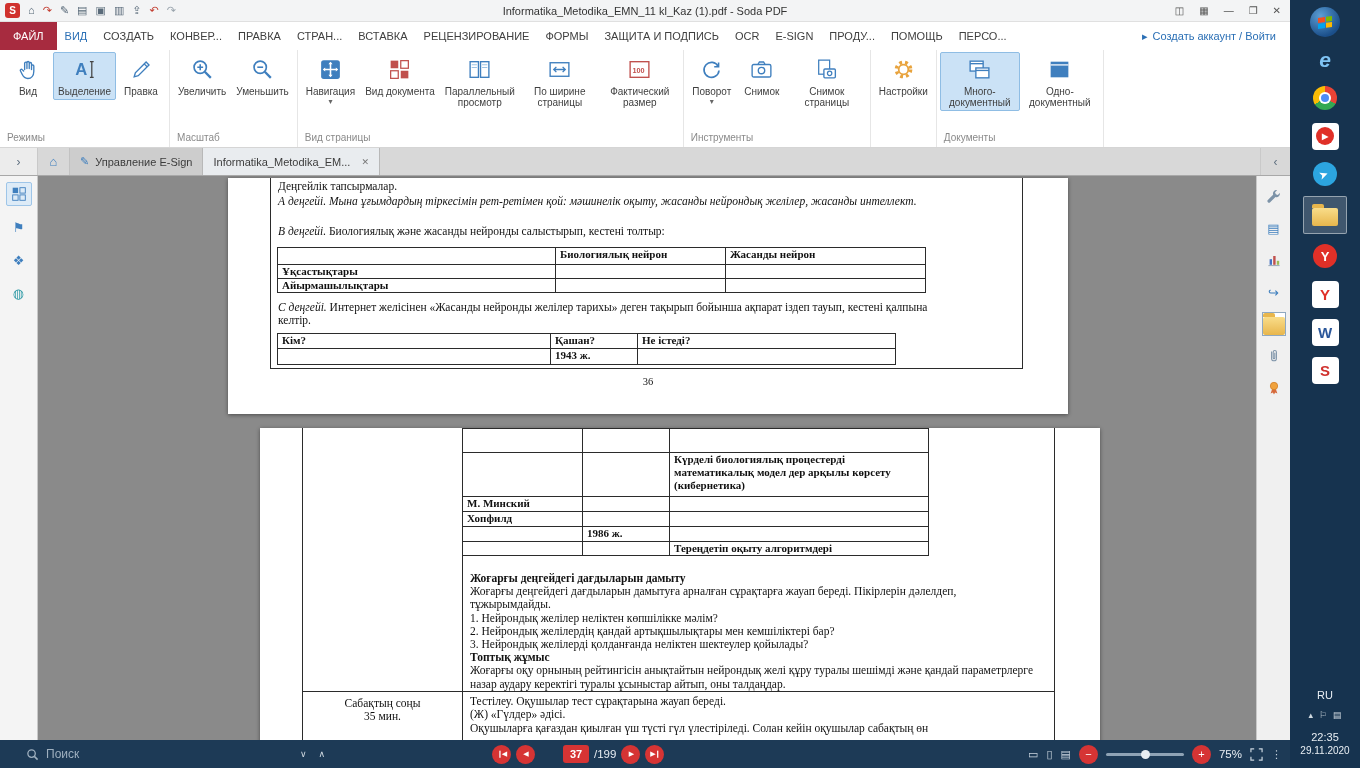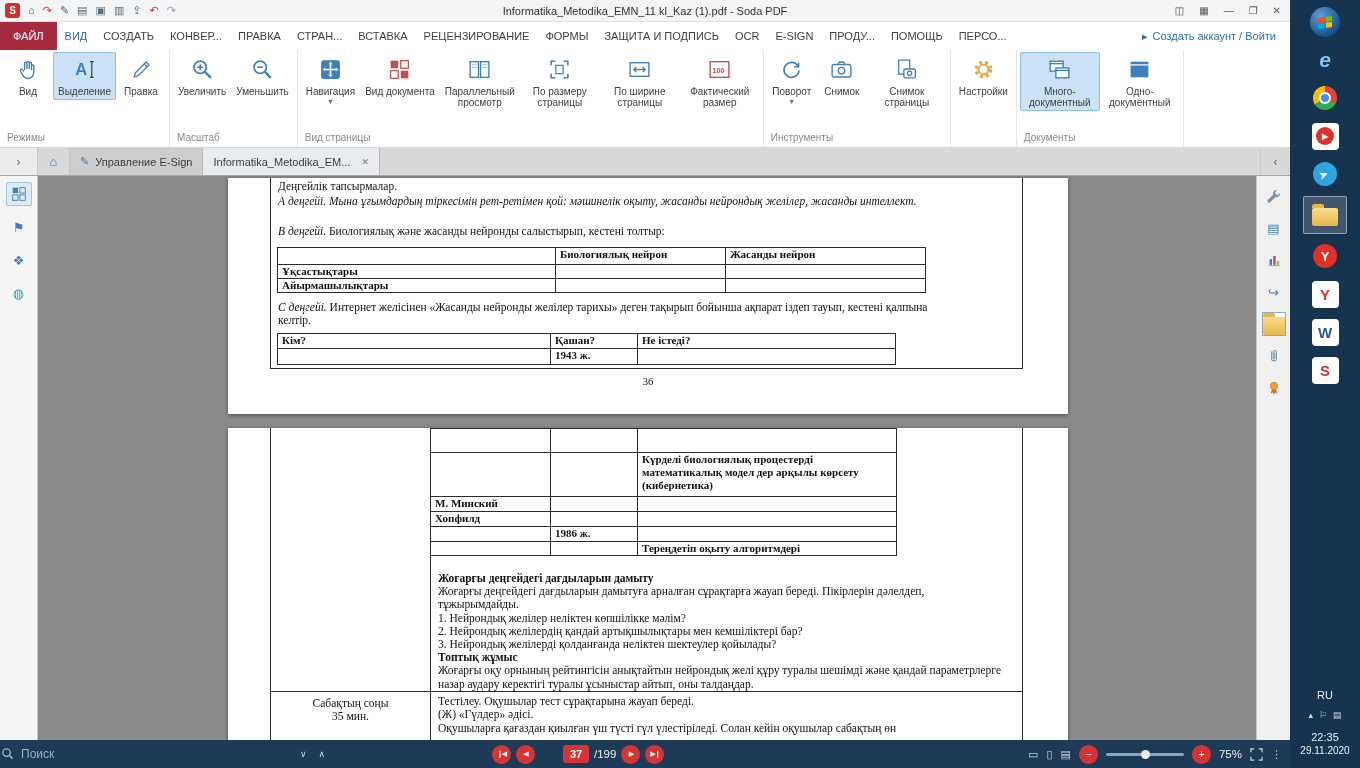--- a/index.html
+++ b/index.html
@@ -46,36 +46,36 @@
 
   .main{flex:1;display:flex;min-height:0;}
   .lpanel{width:38px;background:#f4f4f4;border-right:1px solid #c8c8c8;display:flex;flex-direction:column;align-items:center;padding-top:6px;gap:9px;}
   .pbtn{width:26px;height:24px;display:flex;align-items:center;justify-content:center;font-size:13px;color:#3f7fbe;border:1px solid transparent;border-radius:2px;}
   .pbtn.sel{background:#ddebf7;border-color:#9ec5e8;}
   .pbtn svg{width:18px;height:18px;}
   .canvas{flex:1;position:relative;overflow:hidden;background:#8a8a8a;}
 
   .page{position:absolute;left:190px;width:840px;background:#fff;box-shadow:0 1px 4px rgba(0,0,0,.45);font-family:"Liberation Serif",serif;color:#111;overflow:hidden;}
   #page1{top:2px;height:236px;}
-  #page2{top:252px;height:330px;}
+  #page2{top:252px;height:330px;margin-left:32px;}
   .vline{position:absolute;width:1px;background:#2b2b2b;}
   .hline{position:absolute;height:1px;background:#2b2b2b;}
   .ptext{position:absolute;font-size:11.5px;line-height:13.2px;}
   .b{font-weight:bold;} .i{font-style:italic;}
   .doc-table{border-collapse:collapse;position:absolute;table-layout:fixed;}
   .doc-table td,.doc-table th{border:1px solid #2b2b2b;font-size:11px;line-height:13px;padding:0 4px;vertical-align:top;text-align:left;font-weight:bold;overflow:hidden;}
   .doc-table th{font-weight:bold;}
   .botblock div{line-height:13.4px;}
 
   .rstrip{width:34px;background:#f0f0f0;border-left:1px solid #c8c8c8;display:flex;flex-direction:column;align-items:center;padding-top:8px;gap:8px;}
   .rsbtn{width:24px;height:24px;display:flex;align-items:center;justify-content:center;border:1px solid transparent;font-size:13px;color:#3f7fbe;}
   .rsbtn.sel{background:#fff;border-color:#8fa8c0;}
 
   .statusbar{flex:0 0 28px;background:#1d3a56;position:relative;display:flex;align-items:center;color:#cfd8e0;}
-  .search{display:flex;align-items:flex-start;gap:7px;padding-left:1px;font-size:12px;color:#9fb0bf;}
+  .search{display:flex;align-items:flex-end;gap:7px;padding-left:26px;font-size:12px;color:#9fb0bf;}
   .schev{position:absolute;left:300px;display:flex;gap:12px;font-size:9px;color:#cfd8e0;}
   .navgrp{position:absolute;left:492px;display:flex;align-items:center;gap:5px;}
   .cbtn{width:19px;height:19px;border-radius:50%;background:#d63434;color:#fff;display:flex;align-items:center;justify-content:center;font-size:7px;letter-spacing:-1px;}
   .pagebox{min-width:26px;height:18px;background:#d63434;border-radius:3px;color:#fff;font-size:11px;font-weight:bold;display:flex;align-items:center;justify-content:center;padding:0 4px;margin-left:23px;}
   .ptotal{font-size:11.5px;color:#e8eef3;}
   .zoomgrp{position:absolute;right:8px;display:flex;align-items:center;gap:8px;}
   .sbi{font-size:11px;color:#c9d4de;}
   .slider{width:78px;height:3px;background:#8fa3b5;border-radius:2px;position:relative;}
   .knob{position:absolute;left:45%;top:-3px;width:9px;height:9px;border-radius:50%;background:#e9eef2;}
   .zoomlabel{font-size:11.5px;color:#e8eef3;}
@@ -230,27 +230,20 @@
         <div class="rbtn">
           <svg viewBox="0 0 24 24">
               <rect x="3" y="4.5" width="8" height="15" fill="none" stroke="#3f7fbe" stroke-width="1.3"></rect>
               <rect x="13" y="4.5" width="8" height="15" fill="none" stroke="#3f7fbe" stroke-width="1.3"></rect>
               <path d="M4.5 7.5h5M4.5 10h5M14.5 7.5h5M14.5 10h5" stroke="#9cc3e5" stroke-width="1"></path>
             </svg>
           <span class="rlabel">Параллельный просмотр</span>
         </div>
         <div class="rbtn">
           <svg viewBox="0 0 24 24">
-              <path d="M8 4H4v4M16 4h4v4M20 16v4h-4M8 20H4v-4" fill="none" stroke="#3f7fbe" stroke-width="1.5"></path>
-              <rect x="8.5" y="8" width="7" height="8" fill="none" stroke="#3f7fbe" stroke-width="1.2"></rect>
-            </svg>
-          <span class="rlabel">По размеру страницы</span>
-        </div>
-        <div class="rbtn">
-          <svg viewBox="0 0 24 24">
               <rect x="3" y="5.5" width="18" height="13" fill="none" stroke="#3f7fbe" stroke-width="1.3"></rect>
               <path d="M6.5 12h11M9 9.5L6.5 12 9 14.5M15 9.5l2.5 2.5-2.5 2.5" fill="none" stroke="#3f7fbe" stroke-width="1.3"></path>
             </svg>
           <span class="rlabel">По ширине страницы</span>
         </div>
         <div class="rbtn">
           <svg viewBox="0 0 24 24">
               <rect x="3" y="4.5" width="18" height="15" fill="none" stroke="#c0504d" stroke-width="1.3"></rect>
               <text x="5.2" y="15.3" font-size="7" font-weight="bold" fill="#c0504d">100</text>
             </svg>

